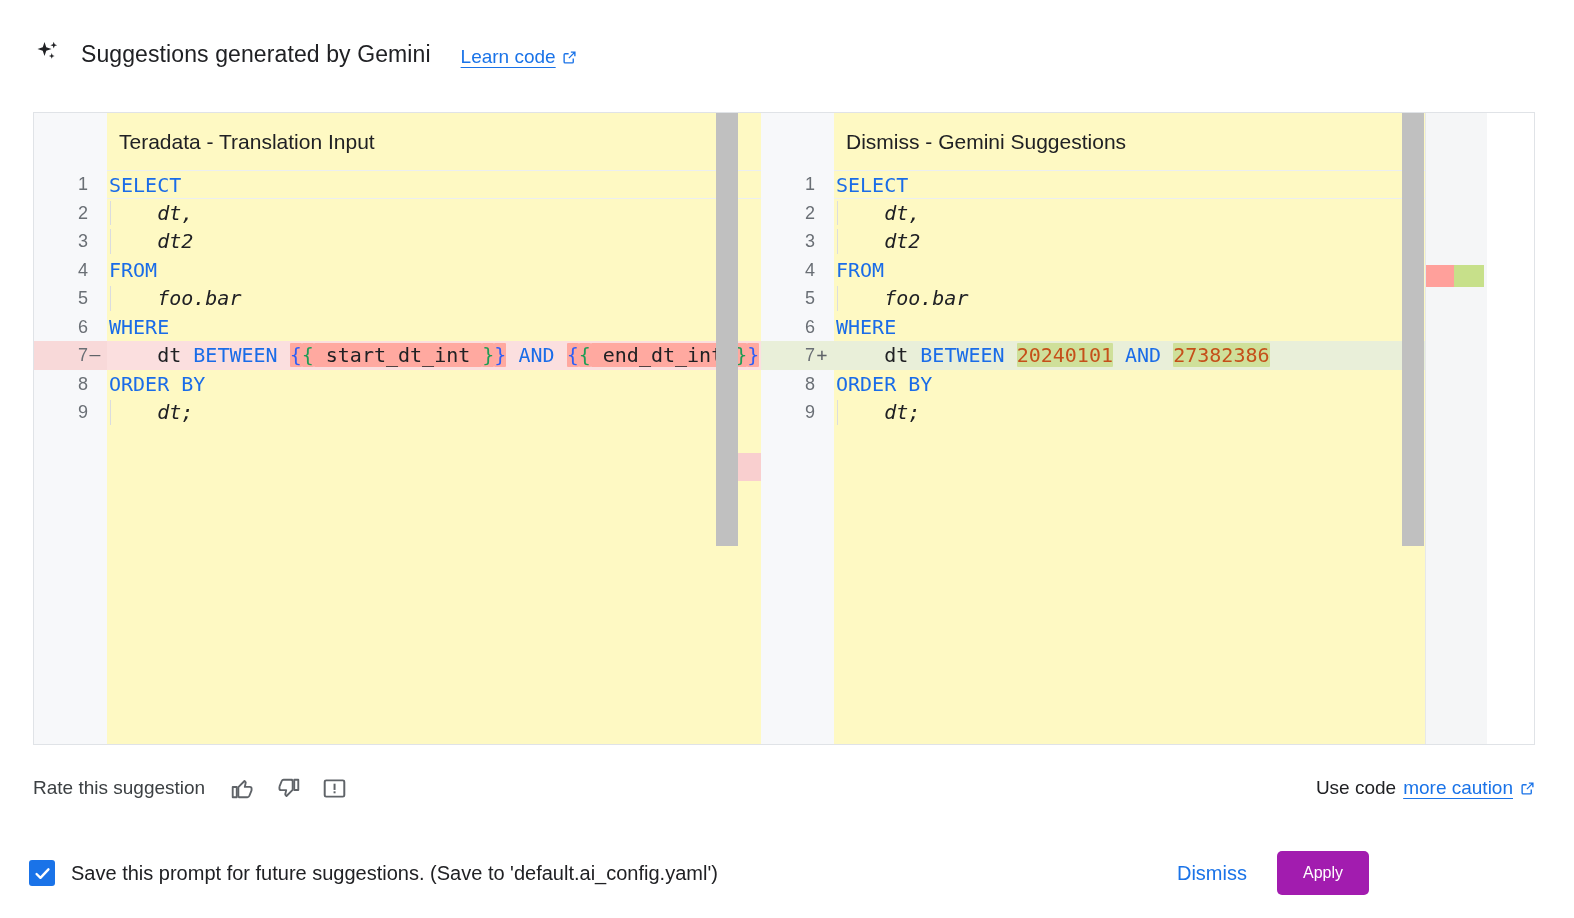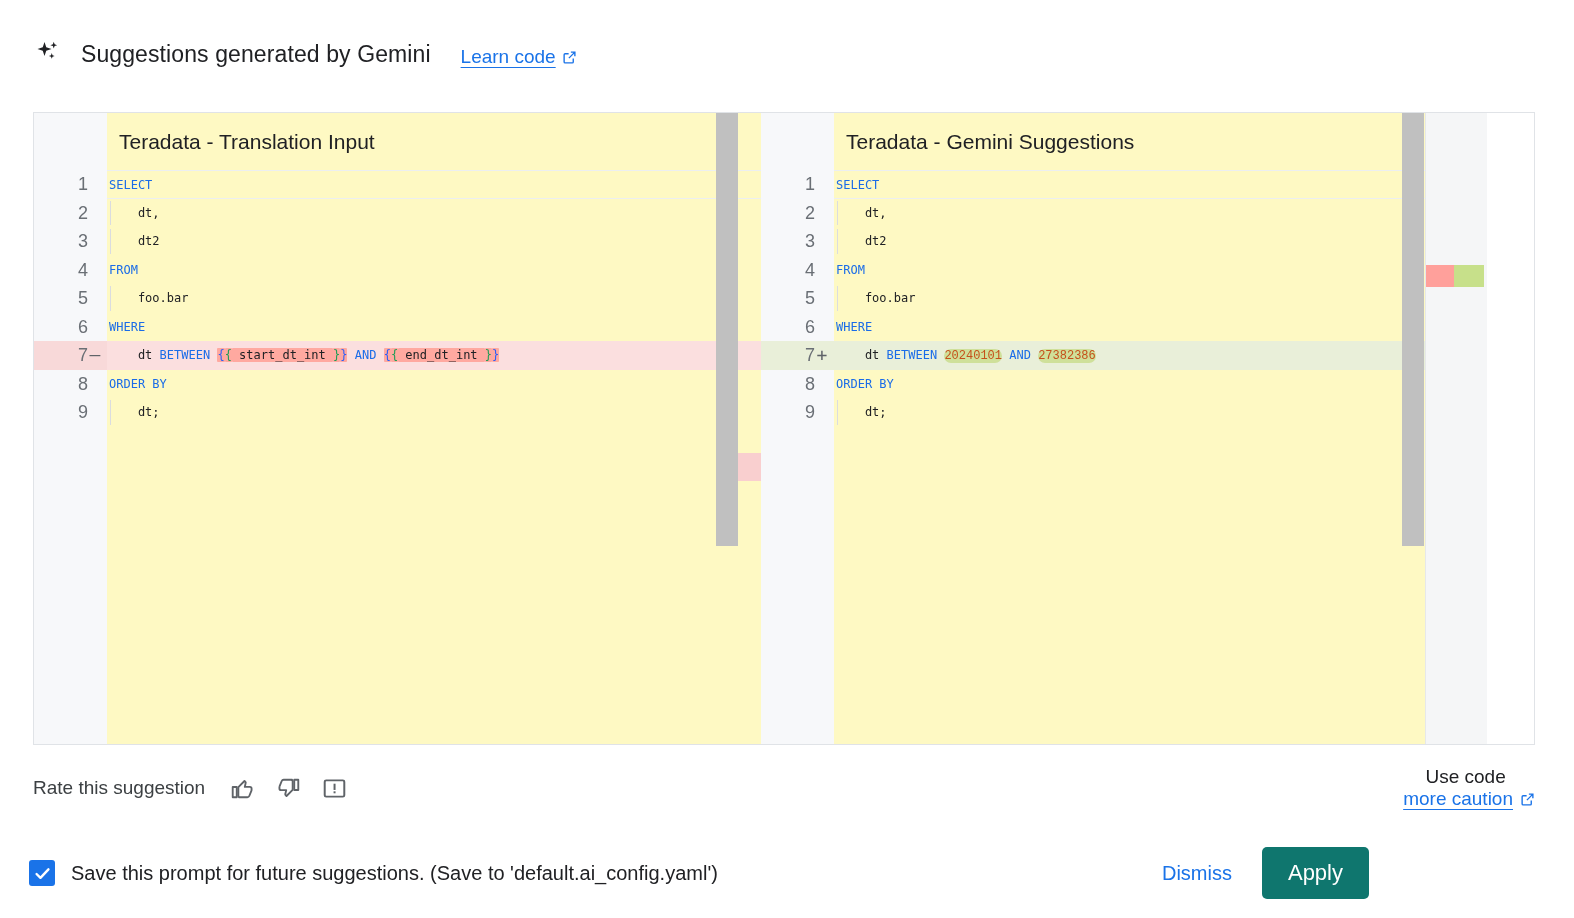--- a/index.html
+++ b/index.html
@@ -68,60 +68,60 @@
     position: absolute; left: 12px; top: 0;
     height: 57px; line-height: 57px;
     font-size: 21px; color: #202124;
     white-space: nowrap;
   }
 
   .lines { position: absolute; left: 0; top: 57px; right: 0; }
   .ln {
     height: 28.5px; line-height: 28.5px;
     font-family: "DejaVu Sans Mono", monospace;
-    font-size: 12px;
+    font-size: 20px;
     white-space: pre;
   }
   .gutter .ln {
     text-align: right; padding-right: 5px;
     color: #6a6f75; font-family: "Liberation Sans", sans-serif;
     font-size: 18px; position: relative;
   }
   .gutter .ln .num { display: inline-block; }
   .gutter .ln .sign {
     display: inline-block; width: 14px; text-align: center;
     color: #5f6368; font-family: "DejaVu Sans Mono", monospace;
   }
   .gutter .ln .sign.blank { color: transparent; }
 
   .code-col .ln { padding-left: 2px; color: #202124; position: relative; }
 
   
   .ln.current { border-top: 1px solid #eceff1; border-bottom: 1px solid #eceff1; }
 
   
-  .ind { position: relative; }
+  .ind { position: relative; font-style: italic; }
   .ind::before {
     content: ""; position: absolute; left: 3px; top: 2px; bottom: 2px;
     width: 1px; background: #dadce0;
   }
 
   .kw  { color: #1a6ce8; }
   .num-lit { color: #c5501a; }
   .br1 { color: #2d5ef7; }
   .br2 { color: #1f9d55; }
   .id  { color: #202124; }
 
   
   .row-del { background: #fbdfdf; }
   .row-add { background: #e9efd9; }
   .gutter .row-del { background: #f8d9d9; }
   .gutter .row-add { background: #e9efd9; }
   .w-del { background: #ffa9a0; border-radius: 1px; }
-  .w-add { background: #cfe09a; border-radius: 7px; font-family: Liberation Mono, monospace; }
+  .w-add { background: #cfe09a; border-radius: 1px; }
 
   
   .sbar {
     position: absolute; top: 0; width: 22px; height: 100%;
     background: transparent; pointer-events: auto;
   }
   .sbar .thumb {
     position: absolute; left: 0; top: 0; width: 22px; height: 433px;
     background: #c0c0c0;
   }
@@ -151,21 +151,21 @@
   }
   .rate-label { font-size: 19px; color: #3c4043; white-space: nowrap; }
   .rate-icons { display: flex; align-items: center; gap: 16px; margin-left: 22px; }
   .ic-btn {
     width: 30px; height: 30px; display: flex; align-items: center; justify-content: center;
     cursor: pointer; color: #5f6368;
   }
   .ic-btn svg { width: 25px; height: 25px; display: block; }
   .use-code {
     margin-left: auto; font-size: 19px; color: #202124;
-    display: inline-flex; align-items: center; white-space: nowrap; flex-direction: column;
+    display: inline-flex; align-items: flex-end; white-space: nowrap;
   }
   .use-code .caution {
     color: #1a73e8; text-decoration: underline; text-underline-offset: 4px;
     margin-left: 7px; display: inline-flex; align-items: center; gap: 7px;
     cursor: pointer;
   }
 
   
   .footer {
     position: absolute; left: 29px; top: 846px;
@@ -180,21 +180,21 @@
   }
   .chk svg { width: 19px; height: 19px; display: block; }
   .chk-label { margin-left: 16px; font-size: 20px; color: #202124; white-space: nowrap; }
   .btns { margin-left: auto; display: flex; align-items: center; gap: 14px; }
   .btn-text {
     font-size: 20px; color: #1a73e8; background: none; border: none;
     padding: 10px 16px; cursor: pointer; border-radius: 4px;
     font-family: "Liberation Sans", sans-serif;
   }
   .btn-primary {
-    font-size: 22px; color: #ffffff; background: #0f766e; border: none;
+    font-size: 16px; color: #ffffff; background: #a21caf; border: none;
     padding: 13px 26px; cursor: pointer; border-radius: 5px;
     font-family: "Liberation Sans", sans-serif;
   }
 </style>
 </head>
 <body>
 
 <div id="root">
 
   <div class="header">
@@ -257,21 +257,21 @@
             <div class="ln"><span class="num">3</span><span class="sign blank">&nbsp;</span></div>
             <div class="ln"><span class="num">4</span><span class="sign blank">&nbsp;</span></div>
             <div class="ln"><span class="num">5</span><span class="sign blank">&nbsp;</span></div>
             <div class="ln"><span class="num">6</span><span class="sign blank">&nbsp;</span></div>
             <div class="ln row-add"><span class="num">7</span><span class="sign">+</span></div>
             <div class="ln"><span class="num">8</span><span class="sign blank">&nbsp;</span></div>
             <div class="ln"><span class="num">9</span><span class="sign blank">&nbsp;</span></div>
           </div>
       </div>
       <div class="code-col">
-        <div class="pane-title">Teradata - Gemini Suggestions</div>
+        <div class="pane-title">Dismiss - Gemini Suggestions</div>
         <div class="lines" id="code-right">
             <div class="ln current"><span class="kw">SELECT</span></div>
             <div class="ln ind"><span class="id">    dt,</span></div>
             <div class="ln ind"><span class="id">    dt2</span></div>
             <div class="ln"><span class="kw">FROM</span></div>
             <div class="ln ind"><span class="id">    foo.bar</span></div>
             <div class="ln"><span class="kw">WHERE</span></div>
             <div class="ln row-add"><span class="id">    dt </span><span class="kw">BETWEEN</span><span class="id"> </span><span class="num-lit w-add">20240101</span><span class="id"> </span><span class="kw">AND</span><span class="id"> </span><span class="num-lit w-add">27382386</span></div>
             <div class="ln"><span class="kw">ORDER BY</span></div>
             <div class="ln ind"><span class="id">    dt;</span></div>

